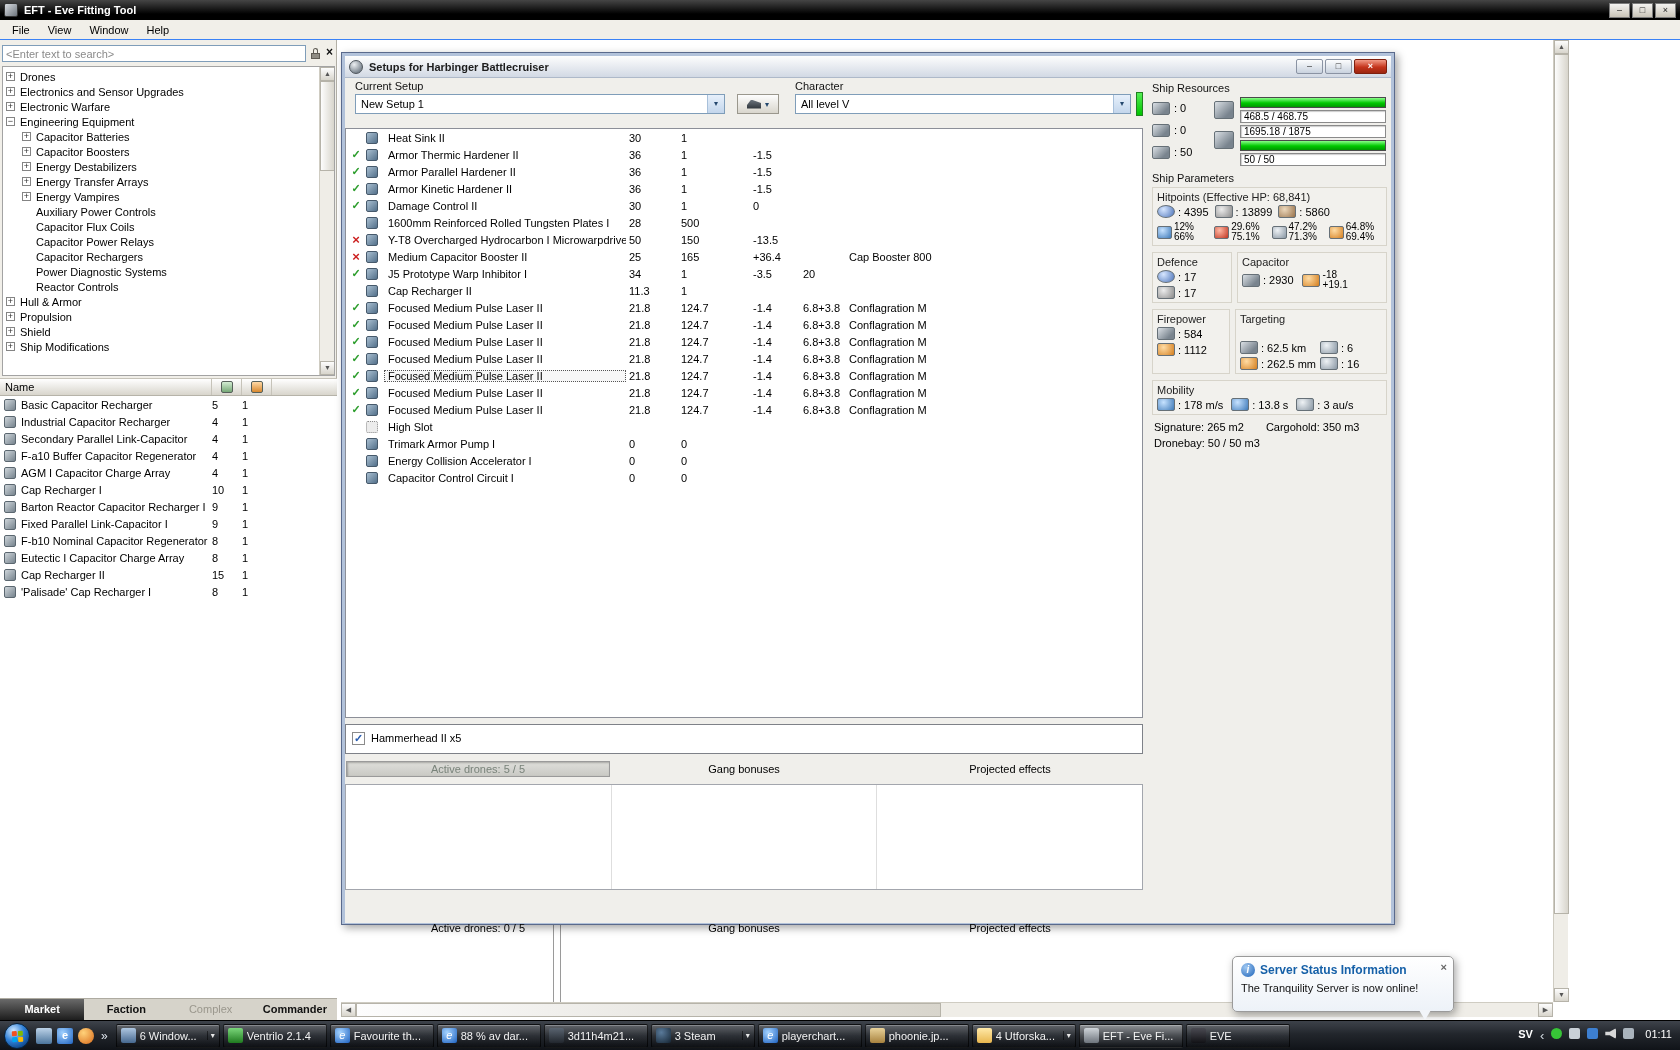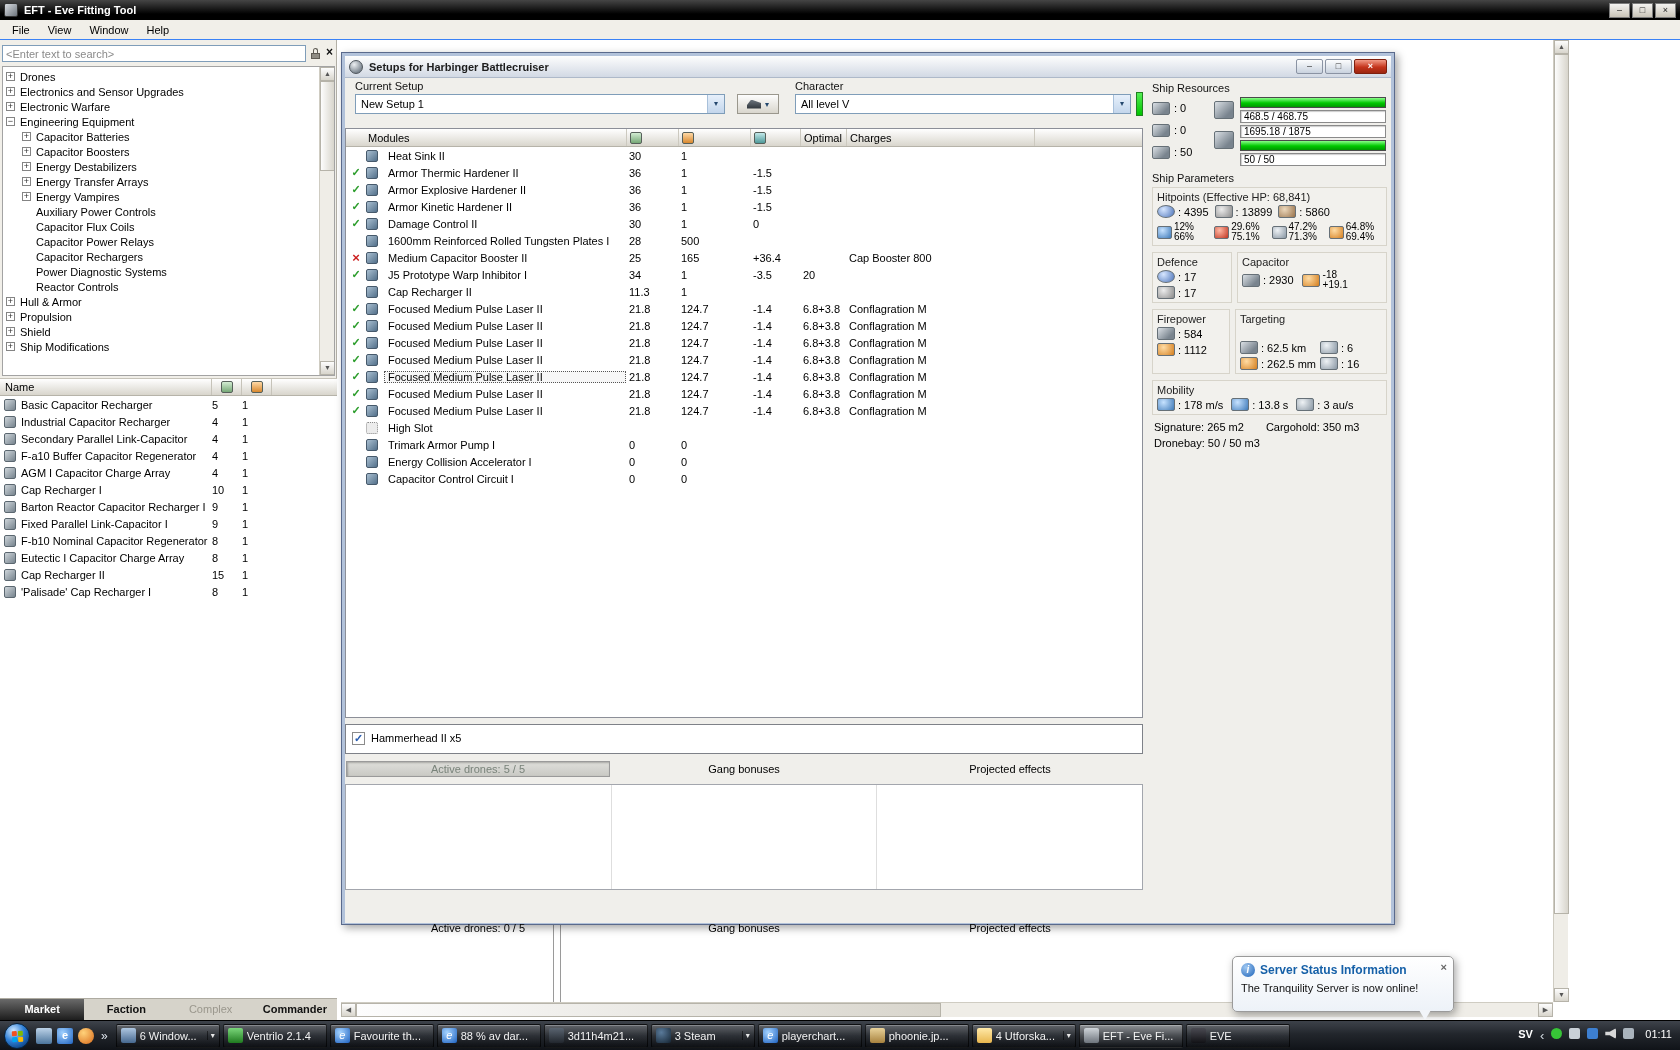--- a/index.html
+++ b/index.html
@@ -459,35 +459,20 @@
           <span style="font-size:8px;color:#24486e;">▾</span>
         </div>
         <span class="sw-label" style="left:450px;top:2px;">Character</span>
         <div class="combo" style="left:450px;top:16px;width:336px;">
           <span class="combo-value">All level V</span>
           <span class="combo-btn">▾</span>
         </div>
         <div class="char-bar"></div>
 
         <div class="mod-table">
-          <div class="mod-header">
-            <span class="mh-name">Modules</span>
-            <span class="mh-cell">
-                <span class="hicon cpu"></span>
-              </span>
-            <span class="mh-cell">
-                <span class="hicon pg"></span>
-              </span>
-            <span class="mh-cell">
-                <span class="hicon cap"></span>
-              </span>
-            <span class="mh-cell">Optimal</span>
-            <span class="mh-cell">Charges</span>
-            <span class="mh-cell"></span>
-          </div>
           <div class="mod-rows">
             <div class="mrow">
               <span class="status none"></span>
               <span class="micon heat-sink-icon"></span>
               <span class="mname">Heat Sink II</span>
               <span class="mcol">30</span>
               <span class="mcol">1</span>
               <span class="mcol"></span>
               <span class="mcol"></span>
               <span class="mcol"></span>
@@ -500,21 +485,21 @@
               <span class="mcol">36</span>
               <span class="mcol">1</span>
               <span class="mcol">-1.5</span>
               <span class="mcol"></span>
               <span class="mcol"></span>
               <span class="mcol"></span>
             </div>
               <div class="mrow">
               <span class="status ok"></span>
               <span class="micon armor-hardener-icon"></span>
-              <span class="mname">Armor Explosive Hardener II</span>
+              <span class="mname">Armor Parallel Hardener II</span>
               <span class="mcol">36</span>
               <span class="mcol">1</span>
               <span class="mcol">-1.5</span>
               <span class="mcol"></span>
               <span class="mcol"></span>
               <span class="mcol"></span>
             </div>
               <div class="mrow">
               <span class="status ok"></span>
               <span class="micon armor-hardener-icon"></span>
@@ -537,20 +522,31 @@
               <span class="mcol"></span>
               <span class="mcol"></span>
             </div>
               <div class="mrow">
               <span class="status none"></span>
               <span class="micon armor-plate-icon"></span>
               <span class="mname">1600mm Reinforced Rolled Tungsten Plates I</span>
               <span class="mcol">28</span>
               <span class="mcol">500</span>
               <span class="mcol"></span>
+              <span class="mcol"></span>
+              <span class="mcol"></span>
+              <span class="mcol"></span>
+            </div>
+              <div class="mrow">
+              <span class="status err"></span>
+              <span class="micon microwarpdrive-icon"></span>
+              <span class="mname">Y-T8 Overcharged Hydrocarbon I Microwarpdrive</span>
+              <span class="mcol">50</span>
+              <span class="mcol">150</span>
+              <span class="mcol">-13.5</span>
               <span class="mcol"></span>
               <span class="mcol"></span>
               <span class="mcol"></span>
             </div>
               <div class="mrow">
               <span class="status err"></span>
               <span class="micon cap-booster-icon"></span>
               <span class="mname">Medium Capacitor Booster II</span>
               <span class="mcol">25</span>
               <span class="mcol">165</span>

